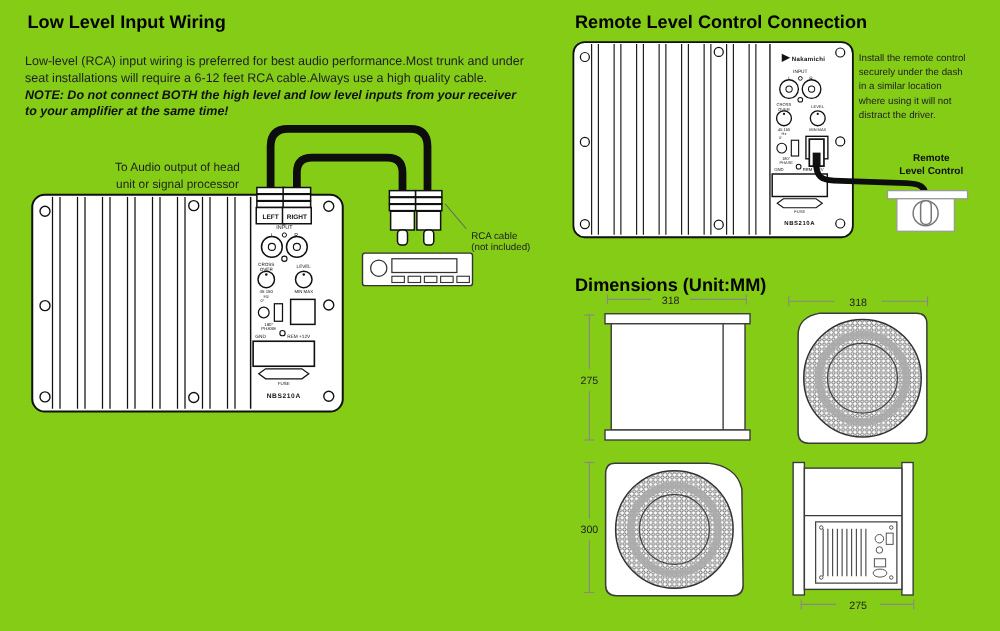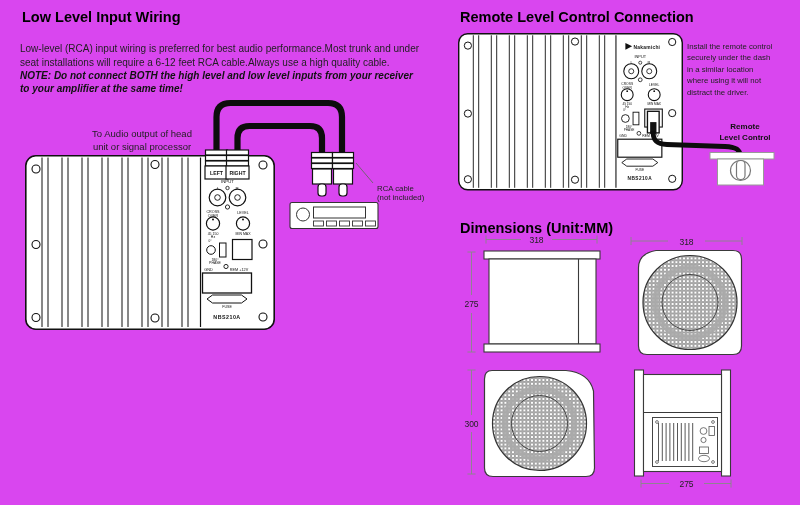--- a/index.html
+++ b/index.html
@@ -1,16 +1,16 @@
 <!DOCTYPE html>
 <html><head>
 <meta charset="utf-8">
 <style>
   html,body{margin:0;padding:0;background:#fff;}
-  .page{position:relative;width:800px;height:505px;background:#d946ef;overflow:hidden;}
+  .page{position:relative;width:800px;height:505px;background:#84cc16;overflow:hidden;}
   svg{font-family:"Liberation Sans",sans-serif;display:block;}
   text{fill:#1a1a1a;}
   .h1{font-size:14.5px;font-weight:bold;fill:#000;}
   .body{font-size:10px;fill:#1f1f1f;}
   .note{font-size:10px;font-weight:bold;font-style:italic;fill:#111;}
   .callout{font-size:9.5px;fill:#1f1f1f;}
   .small{font-size:7.8px;fill:#222;}
   .cap{font-size:8px;font-weight:bold;fill:#111;}
   .dim{font-size:8.5px;fill:#222;}
   .panel-t{fill:#111;}

